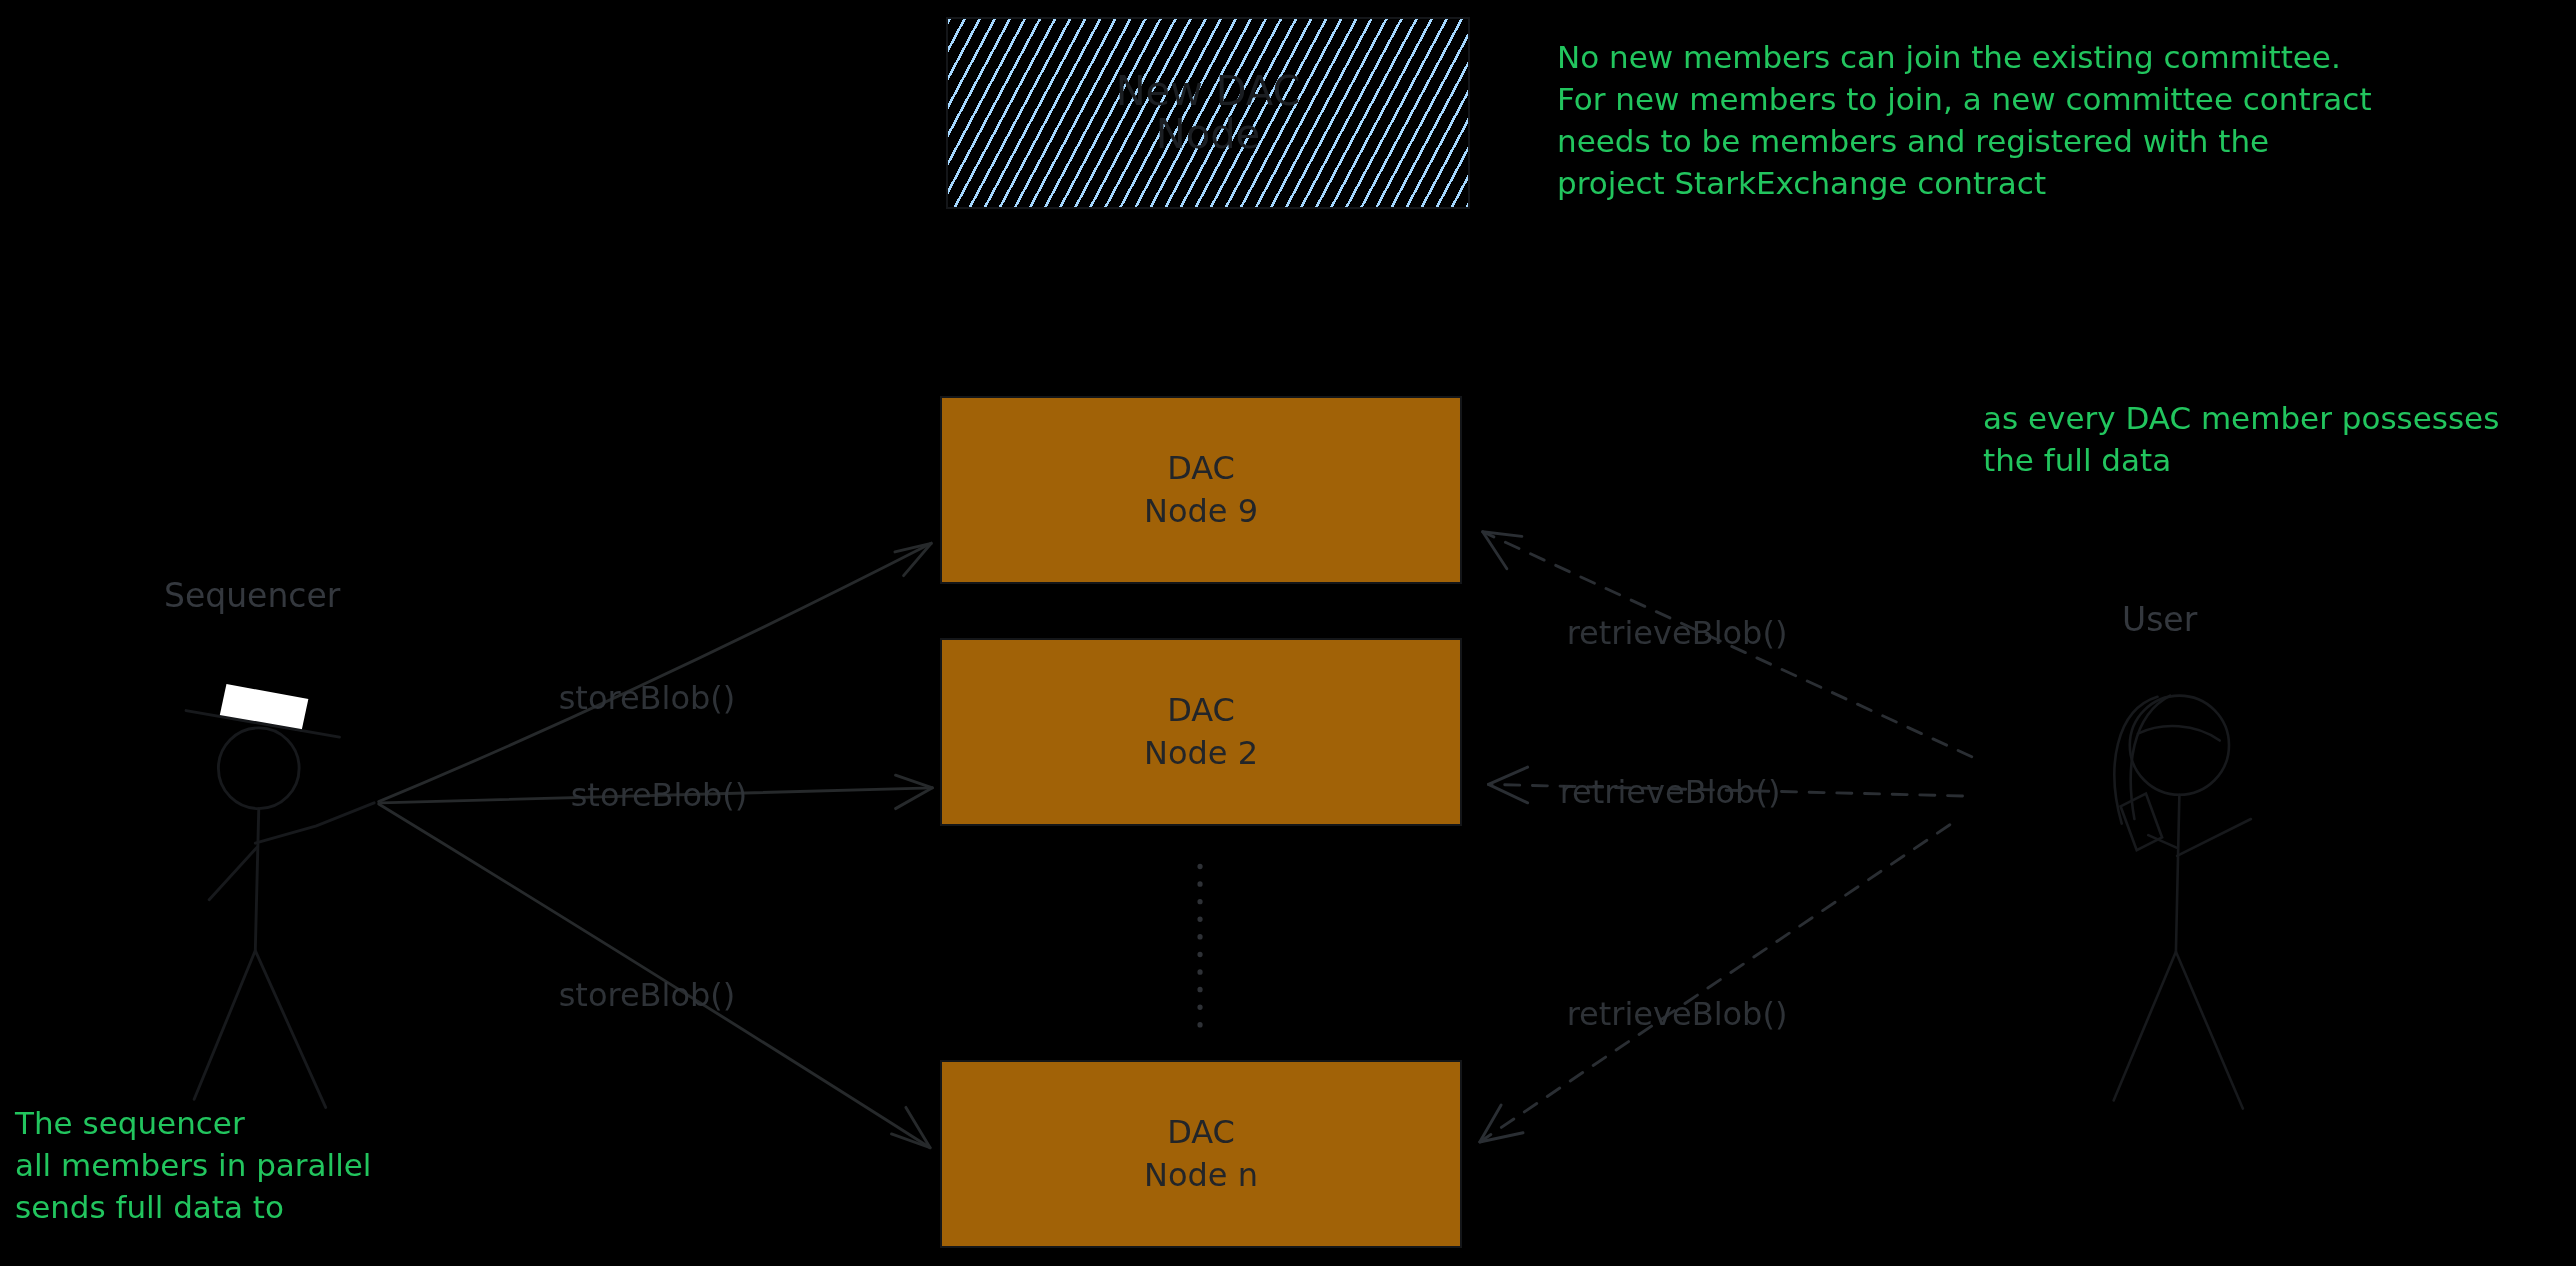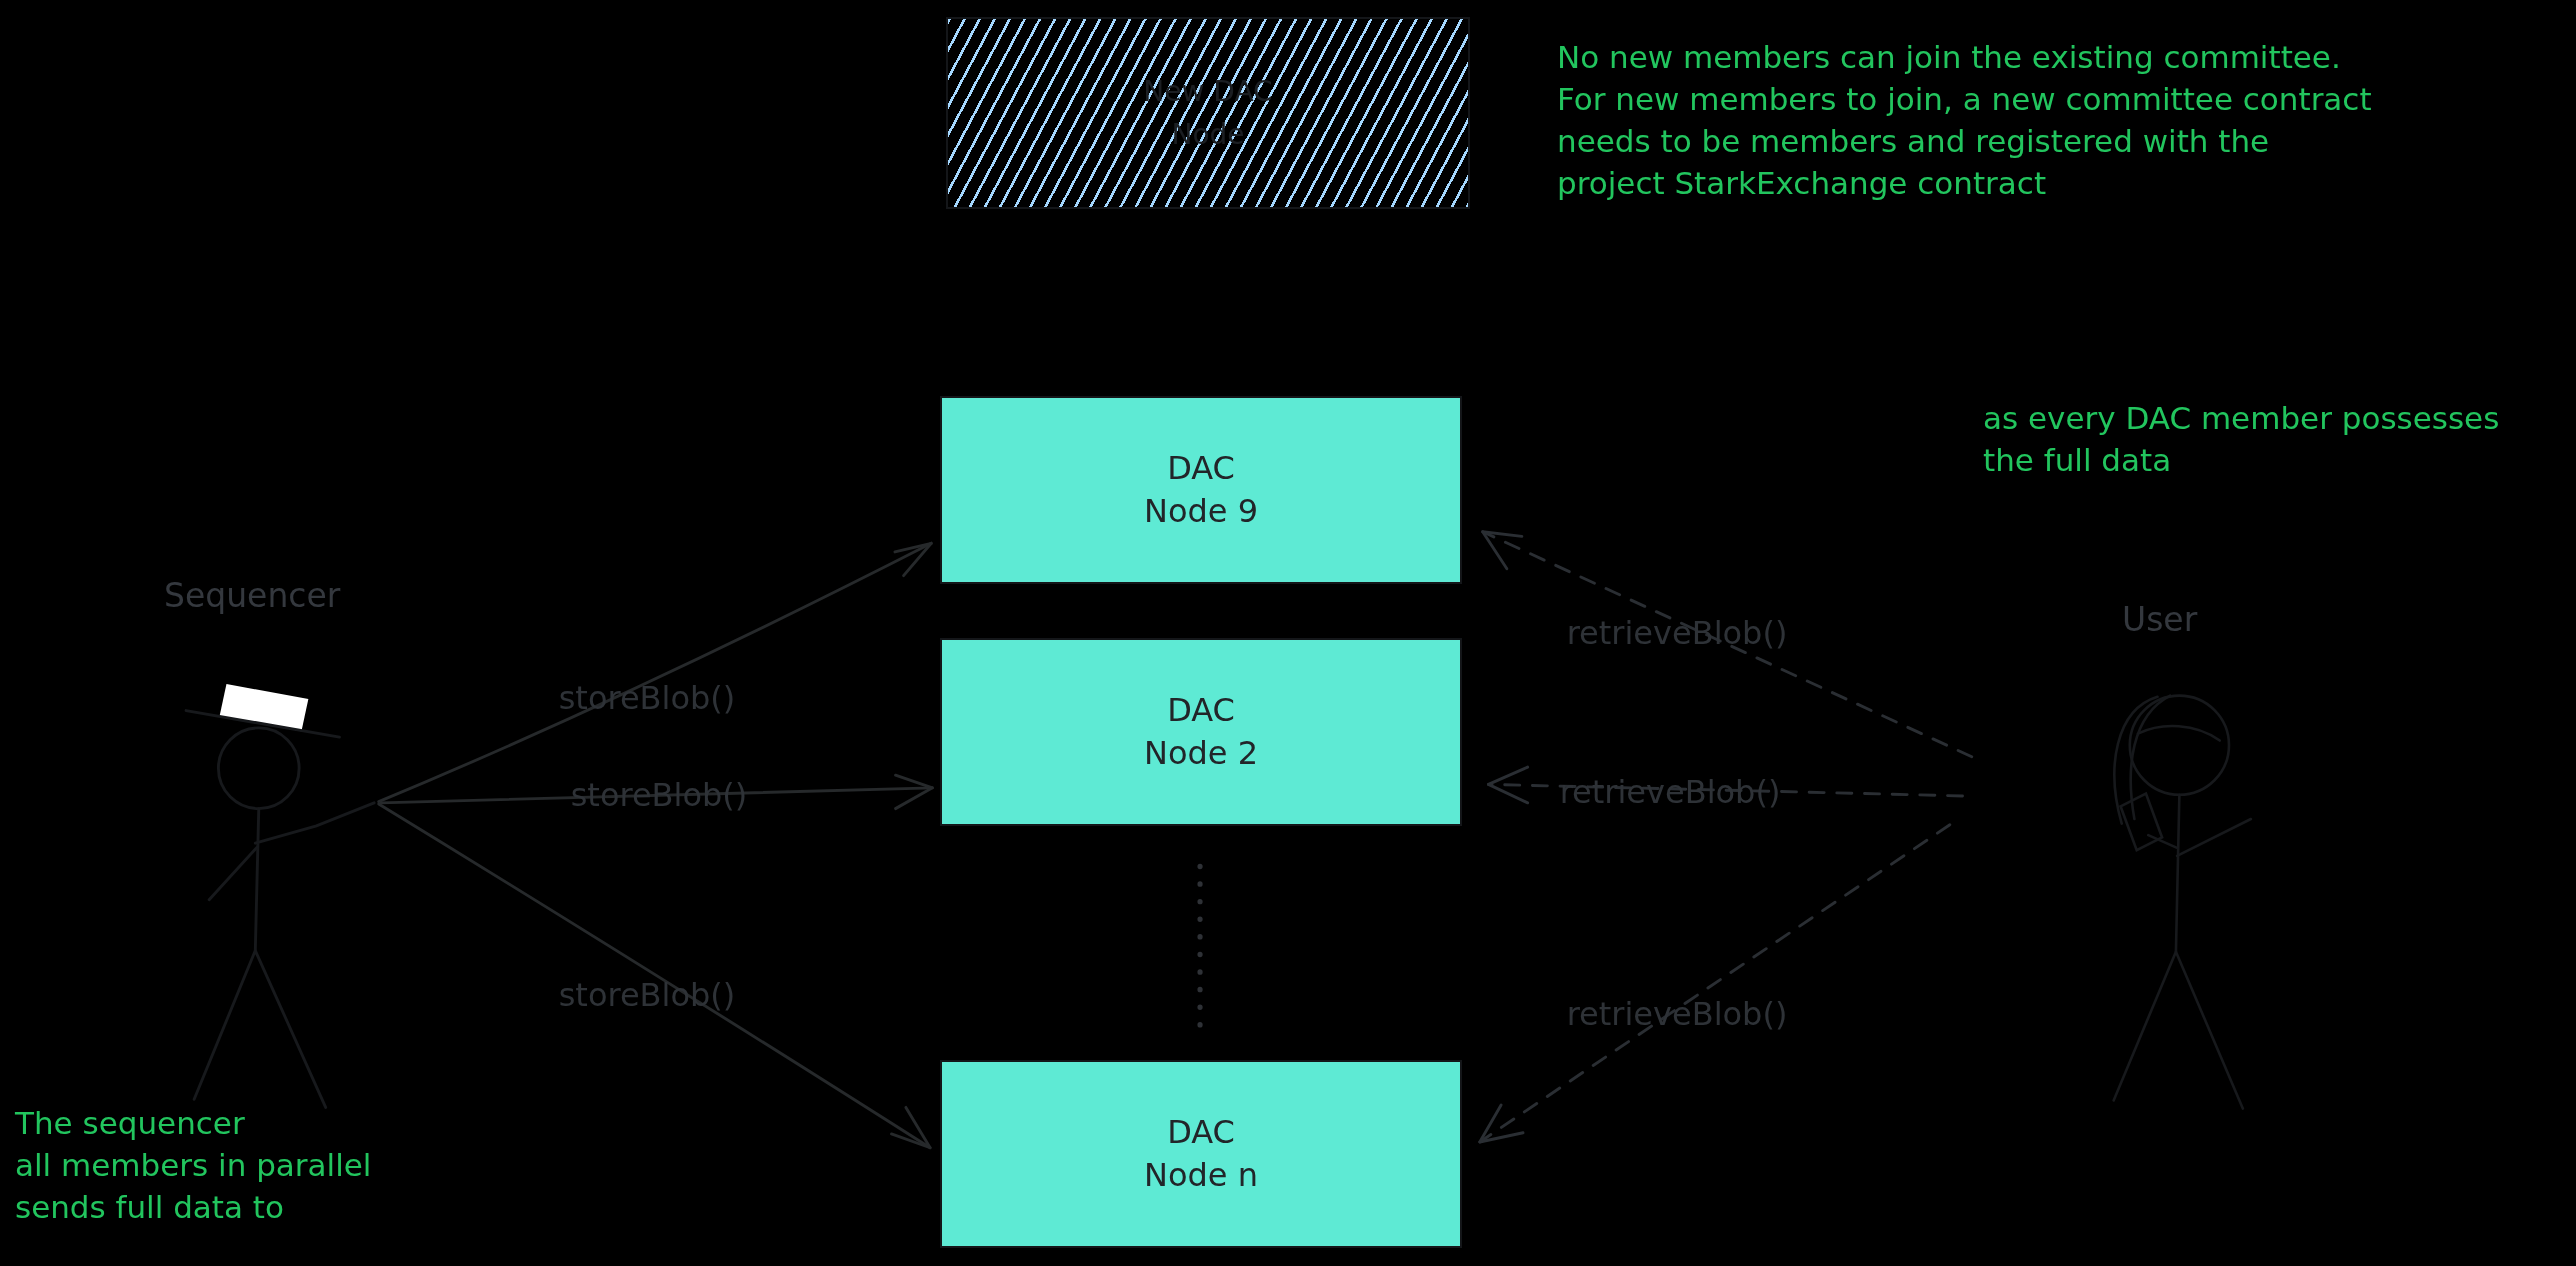--- a/index.html
+++ b/index.html
@@ -12,31 +12,31 @@
   }
   #strokes{position:absolute;left:0;top:0;width:2576px;height:1266px;}
   .box{
     position:absolute;
     box-sizing:border-box;
     display:flex;flex-direction:column;align-items:center;justify-content:center;
     text-align:center;
   }
   .node-box{
     left:940px;width:522px;height:188px;
-    background:#5eead4;
+    background:#a16207;
     border:2.9px solid #141619;
     color:#222529;
     font-size:32px;line-height:43px;
   }
   .hatched-box{
     left:946px;top:17.3px;width:524px;height:192px;
     background:repeating-linear-gradient(118deg,#a5d8ff 0 2.6px,transparent 2.6px 13.3px);
     border:2.9px solid #141619;
     color:#1b1e22;
-    font-size:28px;line-height:43px;
+    font-size:40px;line-height:43px;
   }
   .call-label{
     position:absolute;
     transform:translate(-50%,-50%);
     color:#2e3237;
     font-size:32px;
     white-space:nowrap;
   }
   .actor-label{
     position:absolute;

